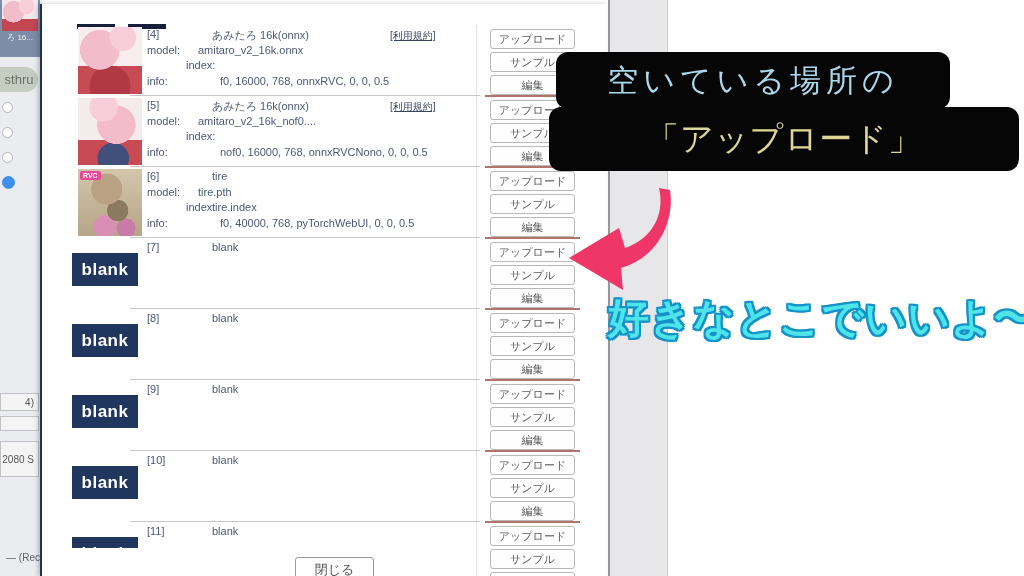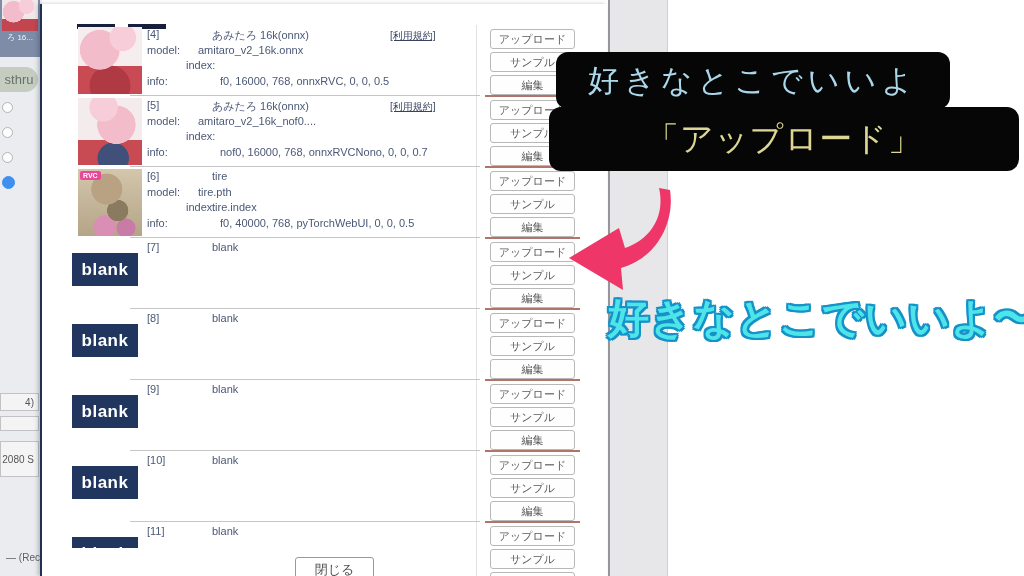--- a/index.html
+++ b/index.html
@@ -161,21 +161,21 @@
     </div>
 
     <span class="cell slot-id">[5]</span>
     <span class="cell slot-name">あみたろ 16k(onnx)</span>
     <span class="cell terms">[利用規約]</span>
     <span class="cell fl-model">model:</span>
     <span class="cell fv-model">amitaro_v2_16k_nof0....</span>
     <span class="cell fl-index">index:</span>
     <span class="cell fv-index"></span>
     <span class="cell fl-info">info:</span>
-    <span class="cell fv-info">nof0, 16000, 768, onnxRVCNono, 0, 0, 0.7</span>
+    <span class="cell fv-info">nof0, 16000, 768, onnxRVCNono, 0, 0, 0.5</span>
     <button class="rbtn rbtn-upload">アップロード</button>
     <button class="rbtn rbtn-sample">サンプル</button>
     <button class="rbtn rbtn-edit">編集</button>
   </div>
         <div class="slot-row">
     <div class="sep-main"></div>
     <div class="sep-btn"></div>
     <div class="thumb thumb-tire">
       <span class="rvc-badge">RVC</span>
     </div>
@@ -253,21 +253,21 @@
     <button class="rbtn rbtn-sample">サンプル</button>
     <button class="rbtn rbtn-edit">編集</button>
   </div>
       </div>
     <div id="dialog-footer">
       <button id="close-button">閉じる</button>
     </div>
   </div>
 
   <div id="anno">
-    <div class="anno-box" id="anno-box1">好きなとこでいいよ</div>
+    <div class="anno-box" id="anno-box1">空いている場所の</div>
     <div class="anno-box" id="anno-box2">
       <span class="hl">「アップロード」</span>
     </div>
     <div id="anno-note">好きなとこでいいよ〜</div>
     <svg id="anno-arrow" width="130" height="140" viewBox="0 0 130 140">
       <path d="M104,18 C110,44 98,68 70,78 L64,58 L14,88 L68,120 L66,98 C102,88 120,52 115,20 Z" fill="#ee3668"></path>
     </svg>
   </div>
 
 </div>

